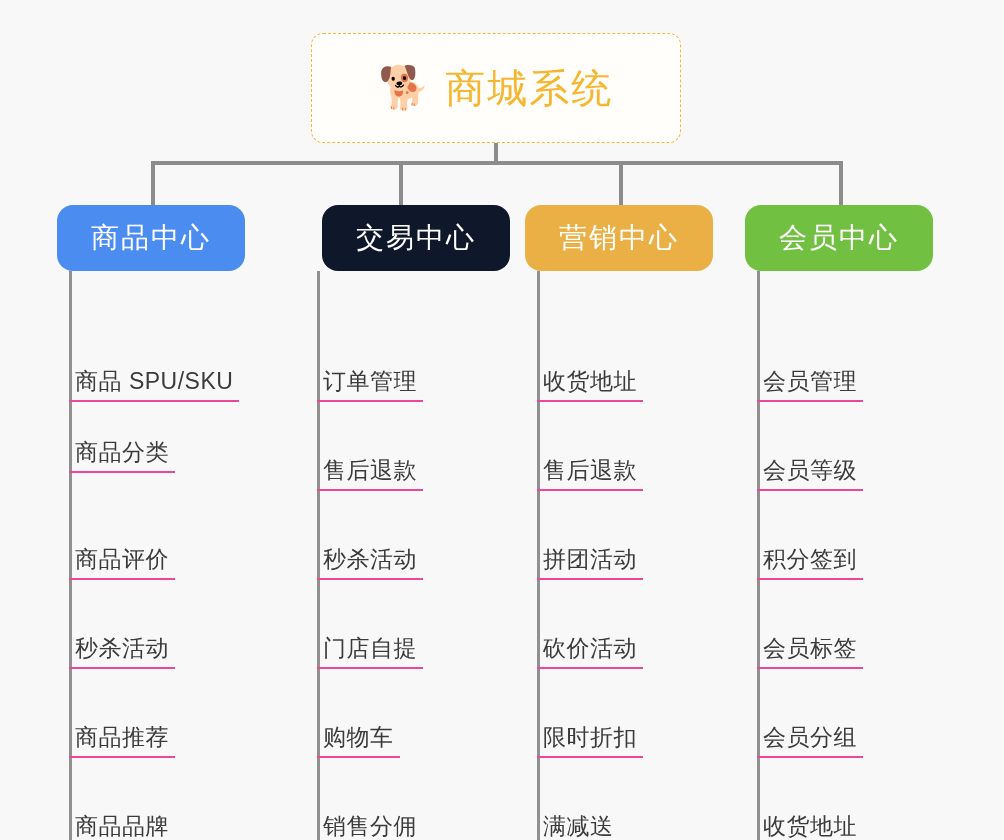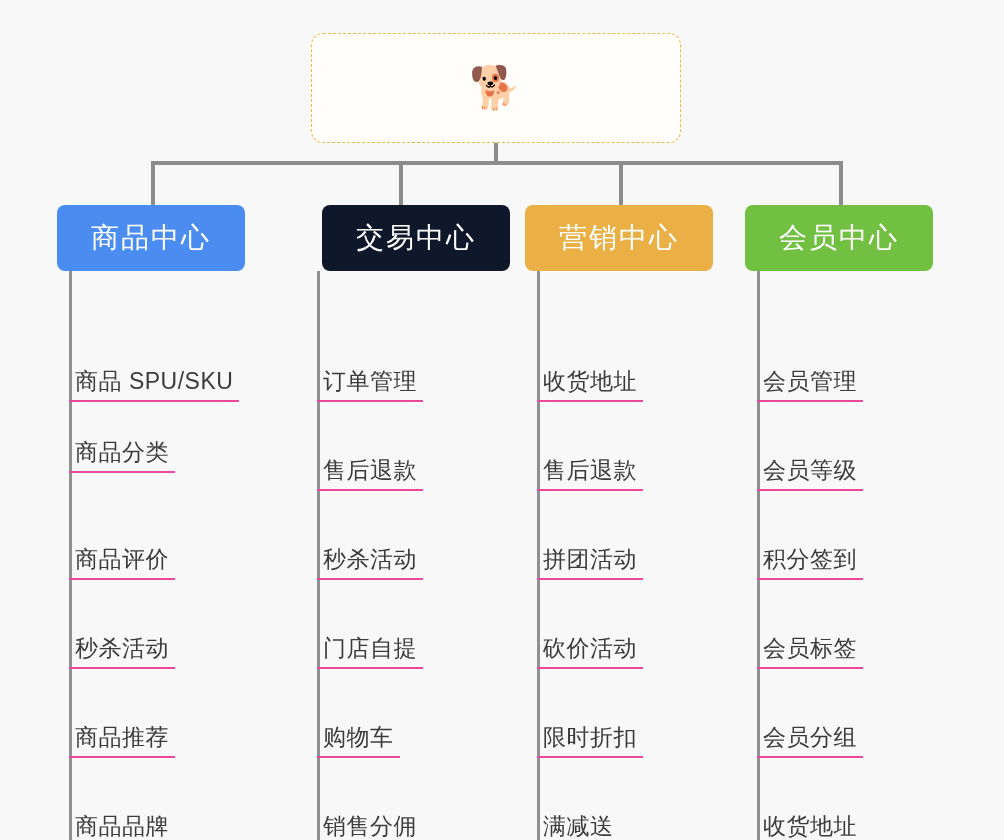--- a/index.html
+++ b/index.html
@@ -53,21 +53,21 @@
   .conn-stem  { width: 4px; }
   .conn-bus   { height: 4px; }
   .conn-drop  { width: 4px; }
 
   
   .cat-box {
     position: absolute;
     top: 205px;
     width: 188px;
     height: 66px;
-    border-radius: 8px;
+    border-radius: 16px;
     display: flex;
     align-items: center;
     justify-content: center;
   }
   .cat-label {
     font-size: 28px;
     color: #ffffff;
     letter-spacing: 2px;
     white-space: nowrap;
   }
@@ -103,20 +103,21 @@
     line-height: 1.1;
   }
 </style>
 </head>
 <body>
 
 <div id="canvas">
 
   <div class="root-node">
     <span class="root-emoji">🐕</span>
+    <span class="root-title">商城系统</span>
   </div>
 
   <div id="connectors">
       <div class="conn conn-stem" style="left: 494px; top: 143px; height: 22px;"></div>
       <div class="conn conn-bus" style="left: 151px; top: 161px; width: 692px;"></div>
       <div class="conn conn-drop" style="left: 151px; top: 161px; height: 44px;"></div>
       <div class="conn conn-drop" style="left: 399px; top: 161px; height: 44px;"></div>
       <div class="conn conn-drop" style="left: 619px; top: 161px; height: 44px;"></div>
       <div class="conn conn-drop" style="left: 839px; top: 161px; height: 44px;"></div>
     </div>

